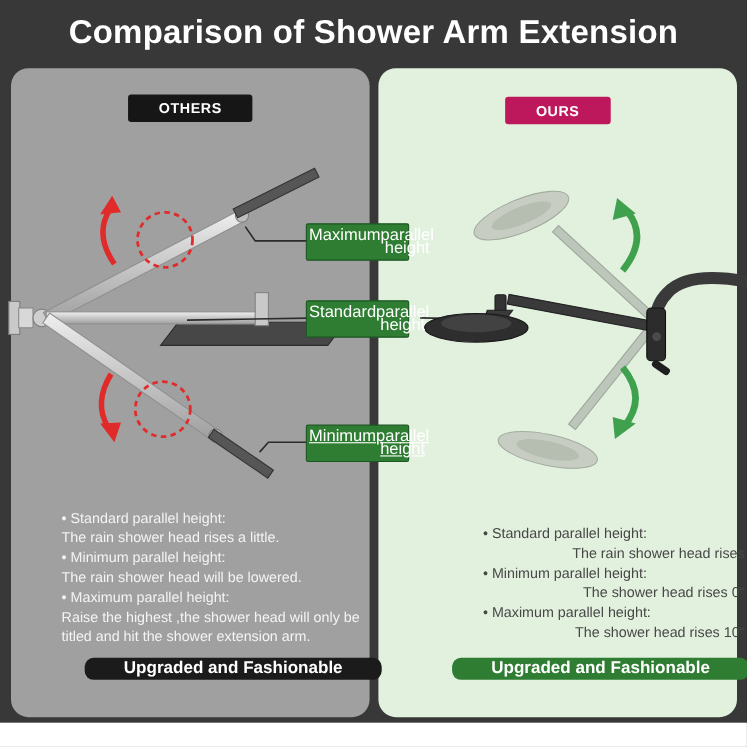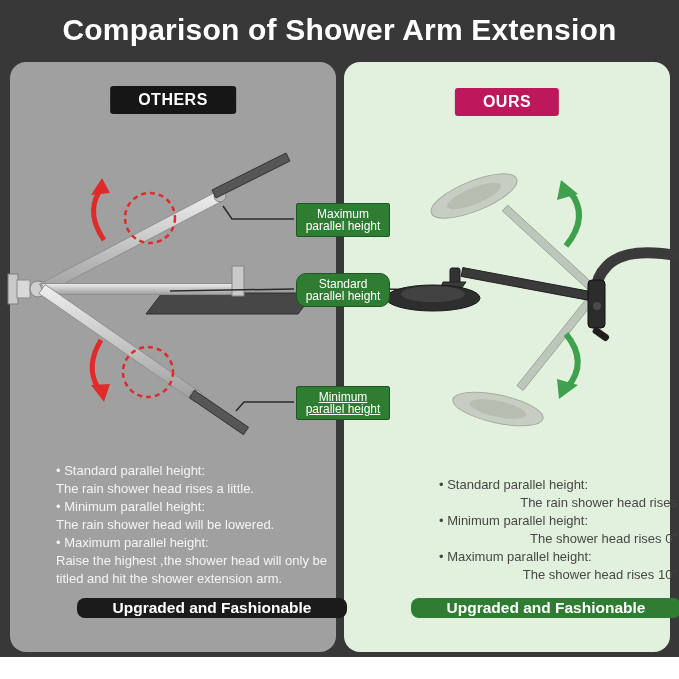--- a/index.html
+++ b/index.html
@@ -10,32 +10,32 @@
   .title{
     position:absolute;top:13px;left:0;width:100%;text-align:center;
     color:#ffffff;font-size:30px;font-weight:bold;letter-spacing:.2px;z-index:2;
   }
   .panel{position:absolute;top:62px;height:590px;width:326px;border-radius:16px;z-index:0;}
   .panel-others{left:10px;background:#a0a0a0;}
   .panel-ours{left:344px;background:#e2f1de;}
   .bottom-strip{position:absolute;left:0;bottom:0;width:100%;height:22px;background:#ffffff;z-index:0;}
   .art{position:absolute;left:0;top:0;z-index:1;}
   .badge{
-    position:absolute;padding:5px 28px;font-weight:bold;font-size:16px;
+    position:absolute;padding:5px 28px;font-weight:bold;font-size:13px;
     color:#fff;border-radius:3px;z-index:2;letter-spacing:.5px;
   }
   .badge-others{left:173px;top:86px;transform:translateX(-50%);background:#161616;}
   .badge-ours{left:507px;top:88px;transform:translateX(-50%);background:#be185d;}
   .callout{
-    position:absolute;left:296px;width:88px;padding:4px 2px;background:#2e7d32;
-    border:1px solid #1c5722;color:#fff;font-size:12px;line-height:12px;
-    text-align:center;display:flex;flex-direction:column;z-index:3;border-radius:2px;
+    position:absolute;left:278px;width:88px;padding:4px 2px;background:#2e7d32;
+    border:1px solid #1c5722;color:#fff;font-size:15px;line-height:12px;
+    text-align:center;display:flex;flex-direction:row;z-index:3;border-radius:2px;
   }
   .callout-max{top:203px;}
-  .callout-std{top:273px;border-radius:10px;}
+  .callout-std{top:273px;}
   .callout-min{top:386px;text-decoration:underline;}
   .notes{position:absolute;font-size:13px;line-height:18px;z-index:3;margin-left:20px;}
   .notes-others{left:36px;top:462px;width:294px;color:#f4f4f4;}
   .notes-ours{left:419px;top:476px;width:238px;color:#474747;}
   .notes-ours .b-body{padding-left:10px;text-align:right;}
   .footer-badge{
     position:absolute;top:598px;width:270px;height:20px;border-radius:8px;
     display:flex;align-items:center;justify-content:center;color:#fff;
     font-weight:bold;font-size:15.5px;z-index:3;margin-left:39px;
   }

